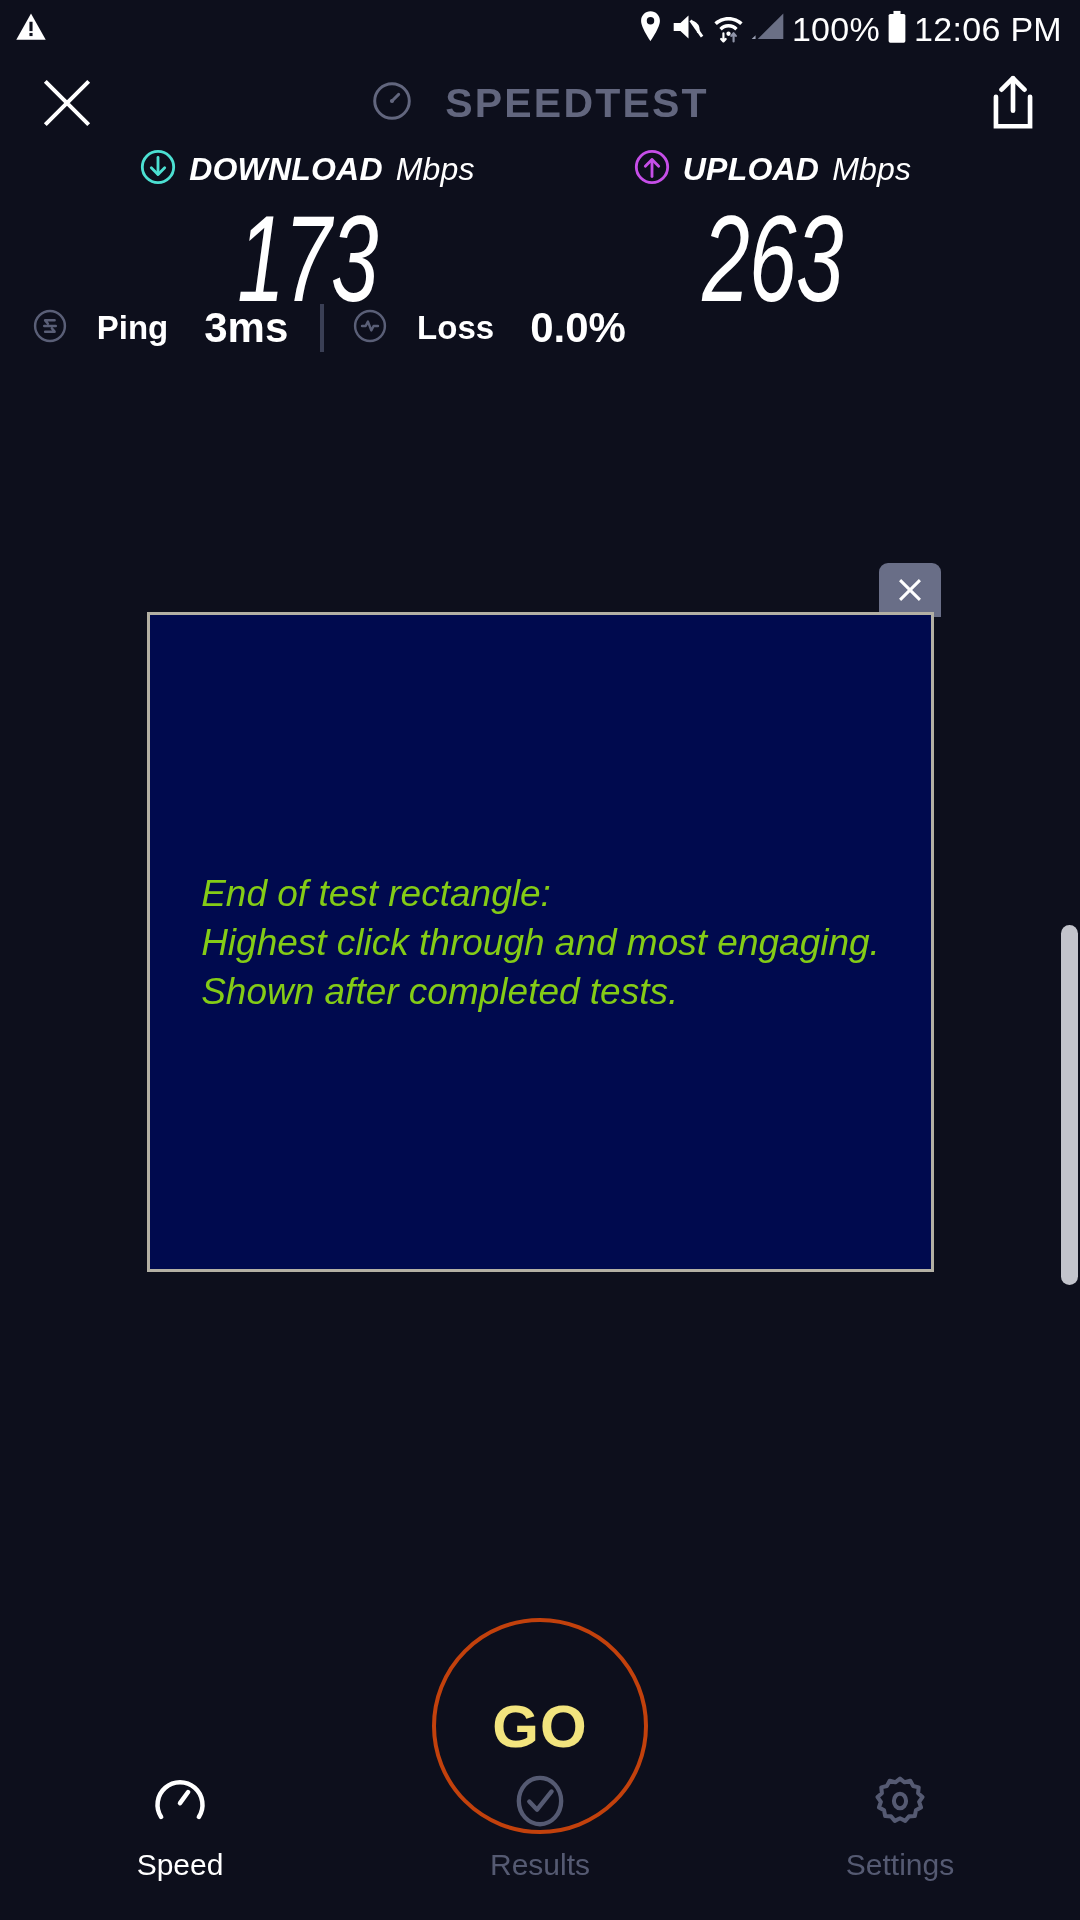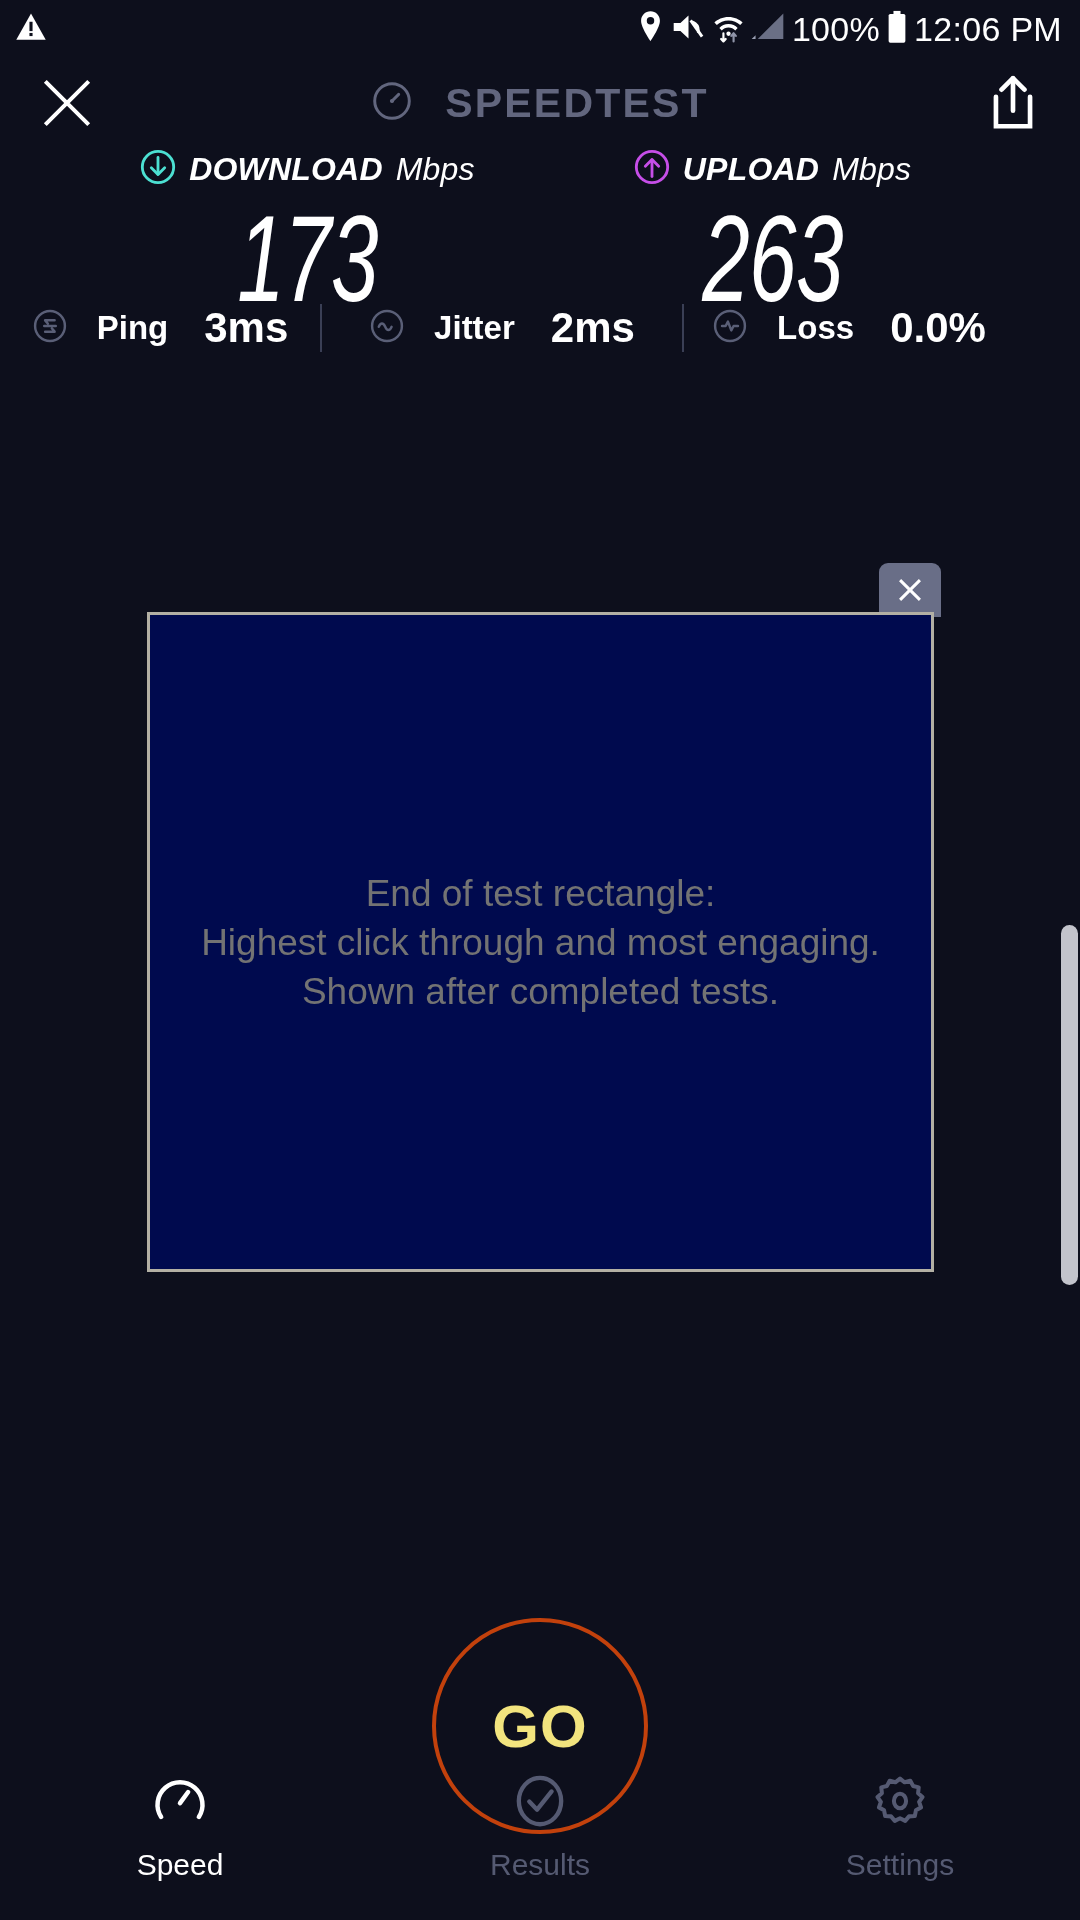--- a/index.html
+++ b/index.html
@@ -106,22 +106,23 @@
     cursor:pointer;
   }
   .ad-box{
     position:absolute; left:147px; top:612px;
     width:787px; height:660px;
     background:#000a4e;
     border:3px solid #b3b0a4;
     display:flex; align-items:center; justify-content:center;
   }
   .ad-text{
-    color:#737373; font-size:37px; line-height:49px; text-align:center;
+    color:#84cc16; font-size:37px; line-height:49px; 
     font-family:"Liberation Sans", sans-serif;
+    font-style:italic;
   }
   .ad-text div{ white-space:nowrap; }
 
   
   .scrollbar{
     position:absolute; right:2px; top:925px;
     width:17px; height:360px;
     background:#c3c4cc; border-radius:9px;
   }
 
@@ -284,30 +285,20 @@
           <circle cx="14" cy="14" r="11.6" stroke="#5a5f77" stroke-width="1.9" fill="none"></circle>
           <path d="M17.6 9.6 L10.2 9.6 M10.2 9.6 L12.4 12.2 M17.6 18.4 L10.2 18.4 M17.6 18.4 L15.4 15.8 M9.5 14 L18.5 14" stroke="#5a5f77" stroke-width="1.9" fill="none" stroke-linecap="round"></path>
         </svg>
       </span>
       <span class="pjl-name">Ping</span>
       <span class="pjl-val">3ms</span>
     </div>
 
     <div class="pjl-div"></div>
 
-    <div class="pjl-cell jitter">
-      <span>
-        <svg width="36" height="36" viewBox="0 0 28 28">
-          <circle cx="14" cy="14" r="11.6" stroke="#5a5f77" stroke-width="1.9" fill="none"></circle>
-          <path d="M7.6 14.6 c1.4-3.4 3.6-3.4 5 0 c1.4 3.4 3.6 3.4 5 0" stroke="#5a5f77" stroke-width="1.9" fill="none" stroke-linecap="round"></path>
-        </svg>
-      </span>
-      <span class="pjl-name">Jitter</span>
-      <span class="pjl-val">2ms</span>
-    </div>
 
     <div class="pjl-div"></div>
 
     <div class="pjl-cell loss">
       <span>
         <svg width="36" height="36" viewBox="0 0 28 28">
           <circle cx="14" cy="14" r="11.6" stroke="#5a5f77" stroke-width="1.9" fill="none"></circle>
           <path d="M7.8 14 L10.6 14 L12.4 10.6 L15 17.4 L16.8 14 L20.2 14" stroke="#5a5f77" stroke-width="1.9" fill="none" stroke-linecap="round" stroke-linejoin="round"></path>
         </svg>
       </span>

